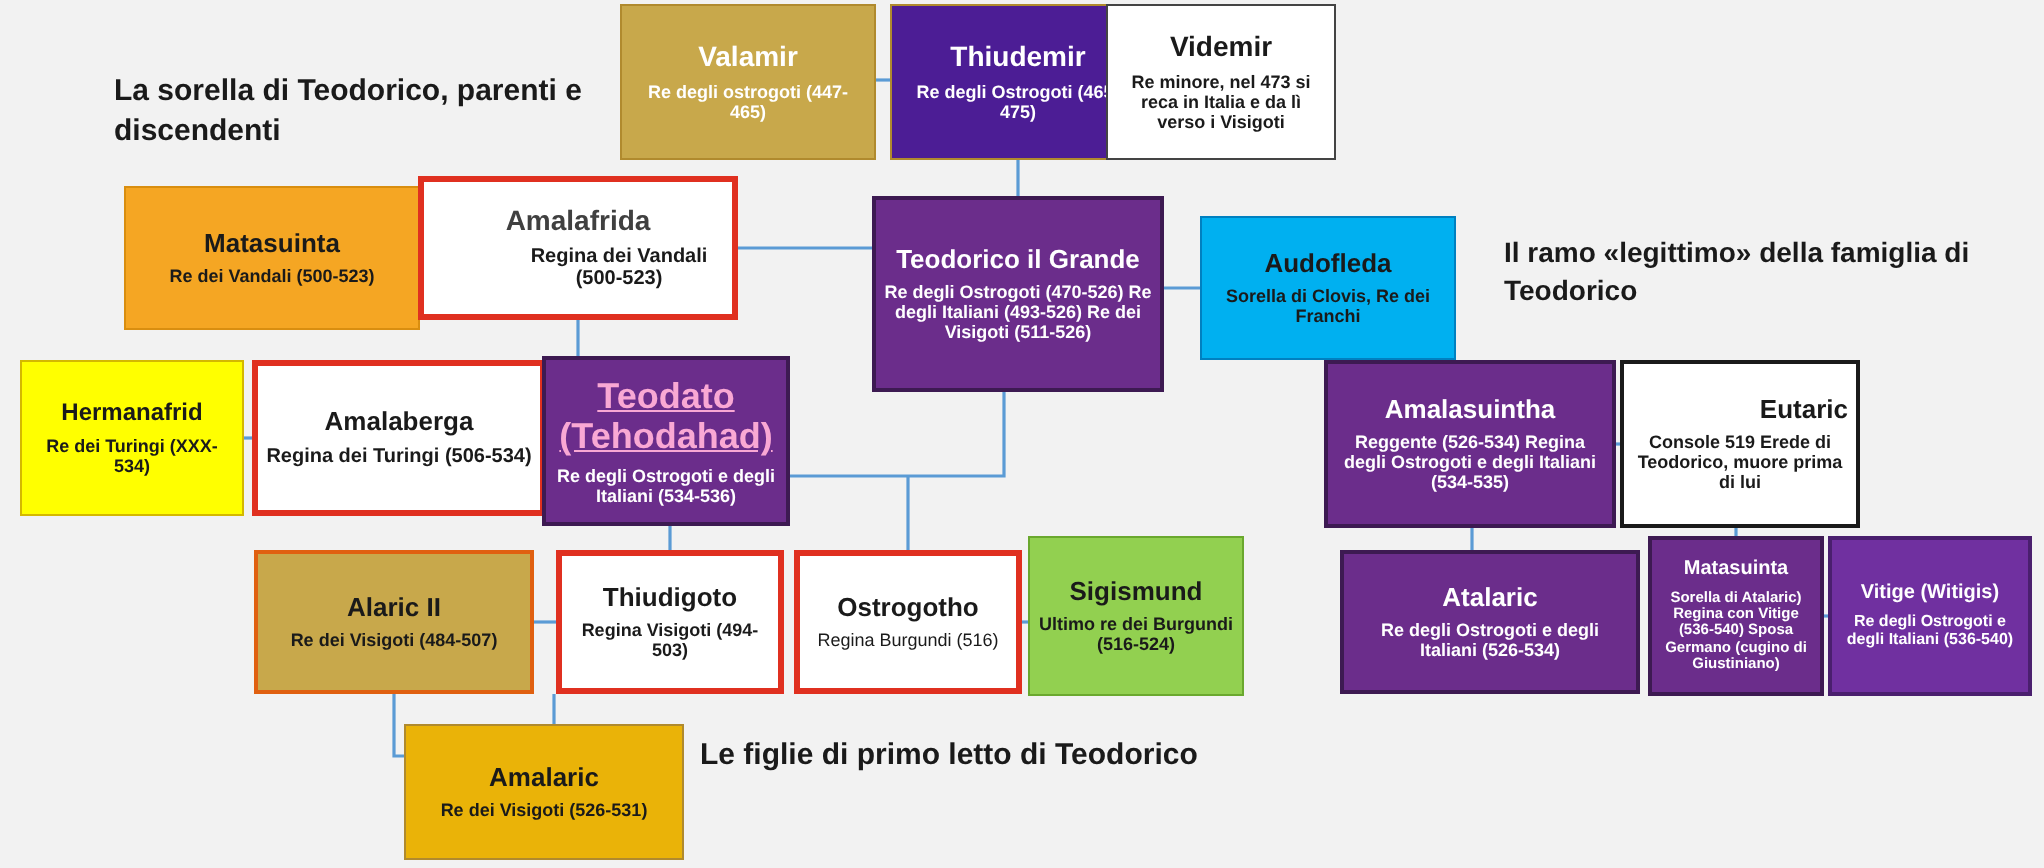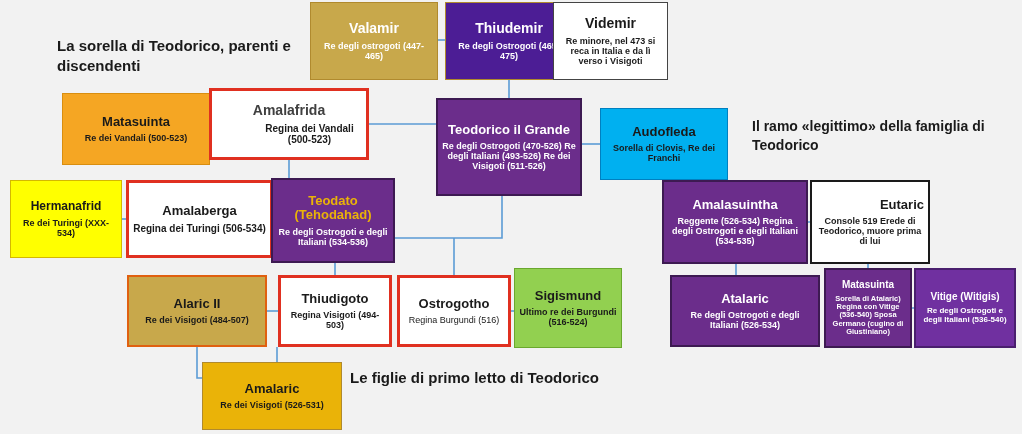--- a/index.html
+++ b/index.html
@@ -108,21 +108,21 @@
     </div>
     <div class="node" style="left: 8px; top: 180px; width: 112px; height: 78px; background: rgb(255, 255, 0); border: 1px solid rgb(212, 184, 0);">
       <div class="title" style="color: rgb(26, 26, 26); font-size: 12px;">Hermanafrid</div>
       <div class="sub" style="color: rgb(26, 26, 26); font-size: 9px; font-weight: bold;">Re dei Turingi (XXX-534)</div>
     </div>
     <div class="node" style="left: 124px; top: 180px; width: 147px; height: 78px; background: rgb(255, 255, 255); border: 3px solid rgb(224, 48, 32);">
       <div class="title" style="color: rgb(26, 26, 26); font-size: 13px;">Amalaberga</div>
       <div class="sub" style="color: rgb(26, 26, 26); font-size: 10px; font-weight: bold;">Regina dei Turingi (506-534)</div>
     </div>
     <div class="node" style="left: 269px; top: 178px; width: 124px; height: 85px; background: rgb(107, 45, 139); border: 2px solid rgb(61, 26, 82);">
-      <div class="title" style="color: #eab308; font-size: 13px;">Teodato (Tehodahad)</div>
+      <div class="title" style="color: #f9a8d4; font-size: 18px; text-decoration: underline;">Teodato (Tehodahad)</div>
       <div class="sub" style="color: rgb(255, 255, 255); font-size: 9px; font-weight: bold;">Re degli Ostrogoti e degli Italiani (534-536)</div>
     </div>
     <div class="node" style="left: 660px; top: 180px; width: 146px; height: 84px; background: rgb(107, 45, 139); border: 2px solid rgb(61, 26, 82);">
       <div class="title" style="color: rgb(255, 255, 255); font-size: 13px;">Amalasuintha</div>
       <div class="sub" style="color: rgb(255, 255, 255); font-size: 9px; font-weight: bold;">Reggente (526-534) Regina degli Ostrogoti e degli Italiani (534-535)</div>
     </div>
     <div class="node" style="left: 808px; top: 180px; width: 120px; height: 84px; background: rgb(255, 255, 255); border: 2px solid rgb(26, 26, 26); align-items: flex-end;">
       <div class="title" style="color: rgb(26, 26, 26); font-size: 13px;">Eutaric</div>
       <div class="sub" style="color: rgb(26, 26, 26); font-size: 9px; font-weight: bold;">Console 519 Erede di Teodorico, muore prima di lui</div>
     </div>

